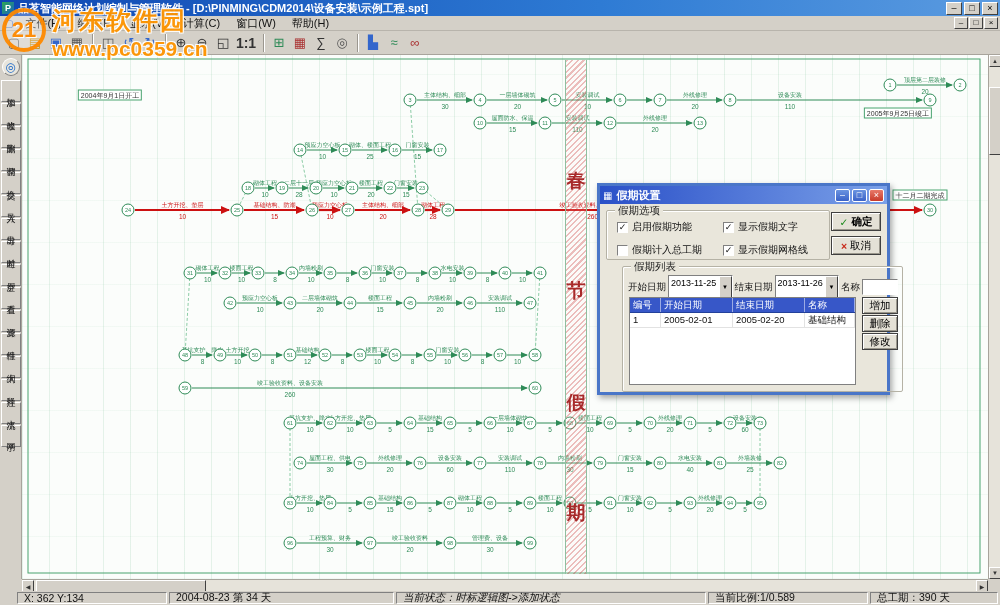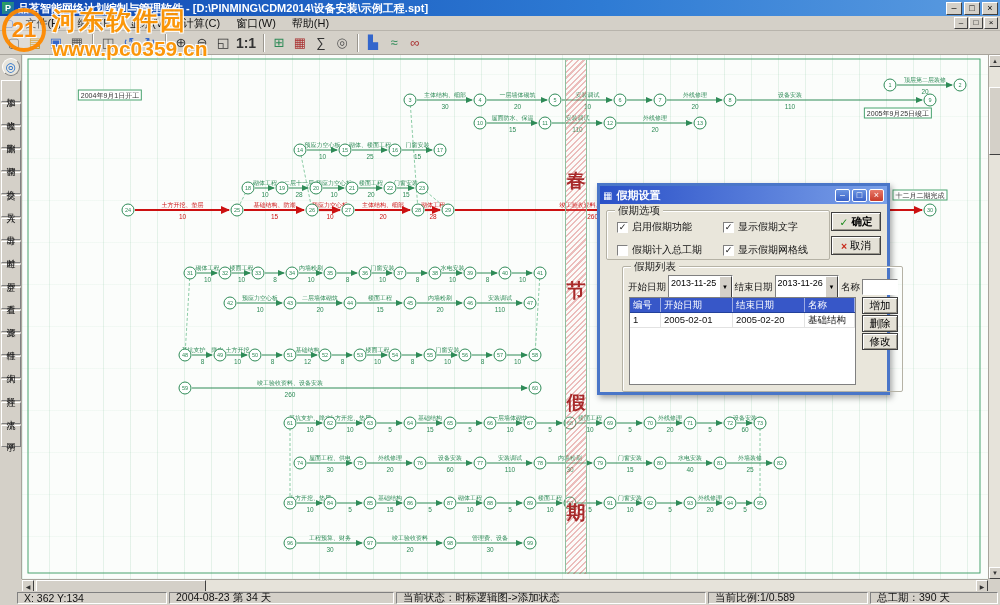--- a/index.html
+++ b/index.html
@@ -70,21 +70,21 @@
     border:1px solid; border-color:#fff #404040 #404040 #fff; }
   .hthumb { position:absolute; top:0; left:14px; width:170px; height:12px; background:#d4d0c8;
     border:1px solid; border-color:#fff #404040 #404040 #fff; }
   .corner { position:absolute; right:0; bottom:14px; width:12px; height:12px; background:#d4d0c8; }
 
   
   .statusbar { position:absolute; left:0; right:0; bottom:0; height:14px; background:#d4d0c8;
     display:flex; align-items:stretch; padding:1px 2px; gap:2px; }
   .seg { border:1px solid; border-color:#808080 #fff #fff #808080; font-size:10.5px;
     display:flex; align-items:center; padding:0 6px; white-space:nowrap; color:#111; }
-  .seg.coords { width:150px;margin-left:15px; } .seg.date { width:225px;text-align:center; } .seg.state { flex:1; }
+  .seg.coords { width:150px;margin-left:15px; } .seg.date { width:225px;text-align:center; } .seg.state { flex:1;font-style:italic; }
   .seg.scale { width:160px; } .seg.dur { width:128px; }
 
   
   .dialog { position:absolute; left:575px; top:128px; width:293px; height:212px; z-index:10;
     background:#e9e6db; border:3px solid #4a76c8; box-shadow:2px 3px 6px rgba(0,0,0,.35); }
   .dlg-title { position:absolute; left:0; top:0; right:0; height:18px;
     background:linear-gradient(90deg,#2a50c8,#7aa0e8); display:flex; align-items:center; padding:0 3px; }
   .dlg-icon { color:#fff; font-size:10px; margin-right:4px; }
   .dlg-title-text { color:#fff; font-size:11px; font-weight:bold; flex:1; }
   .dbtn { width:15px; height:13px; margin-left:2px; font-size:9px; line-height:9px; color:#fff;

